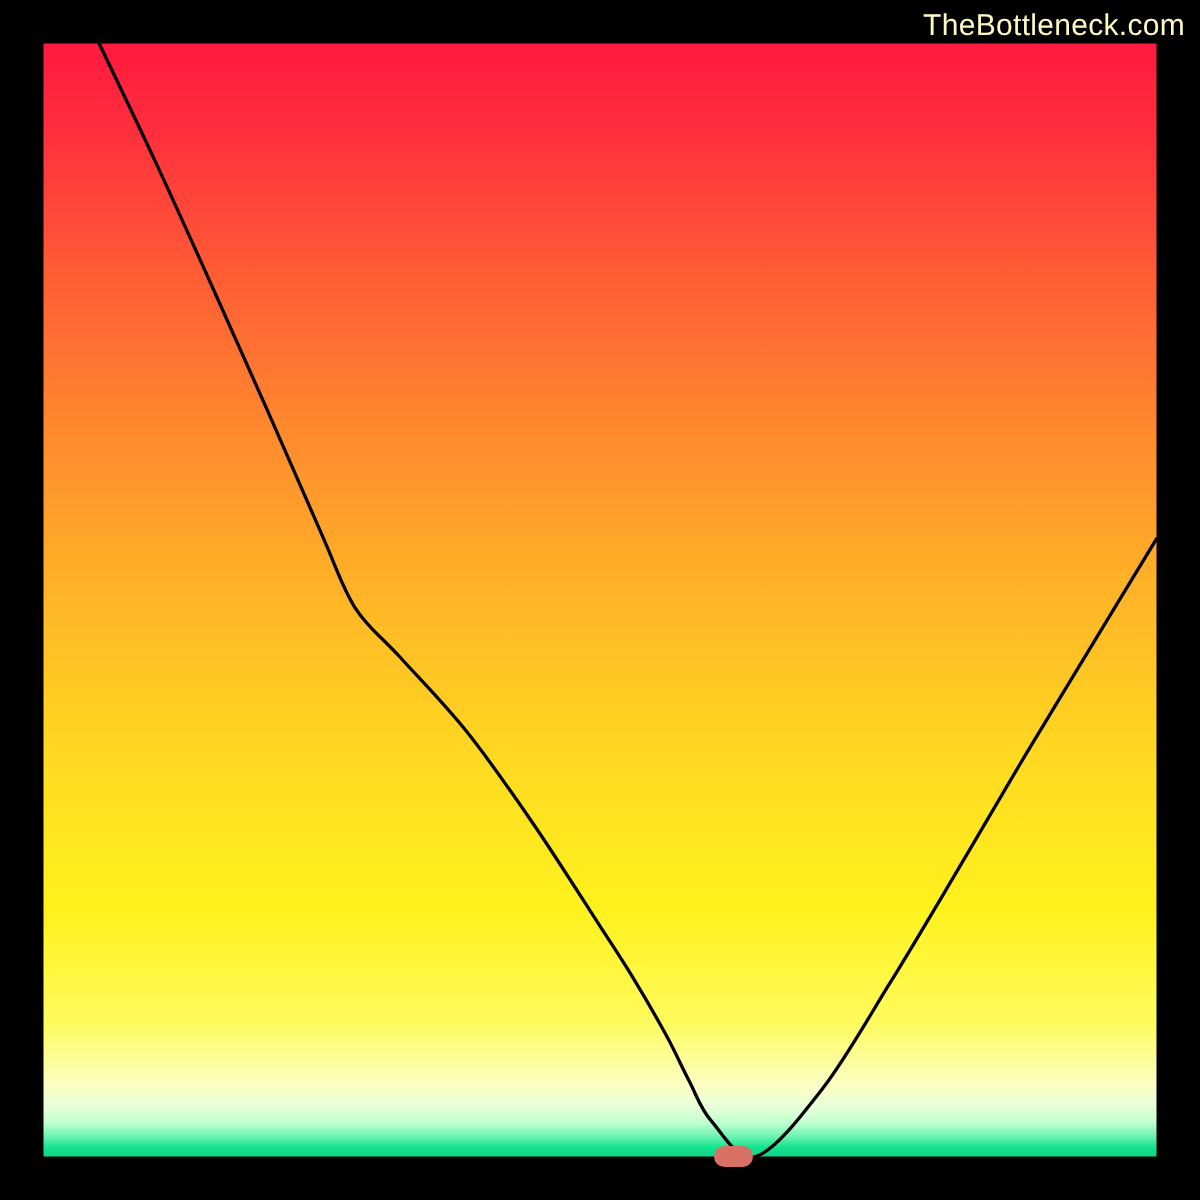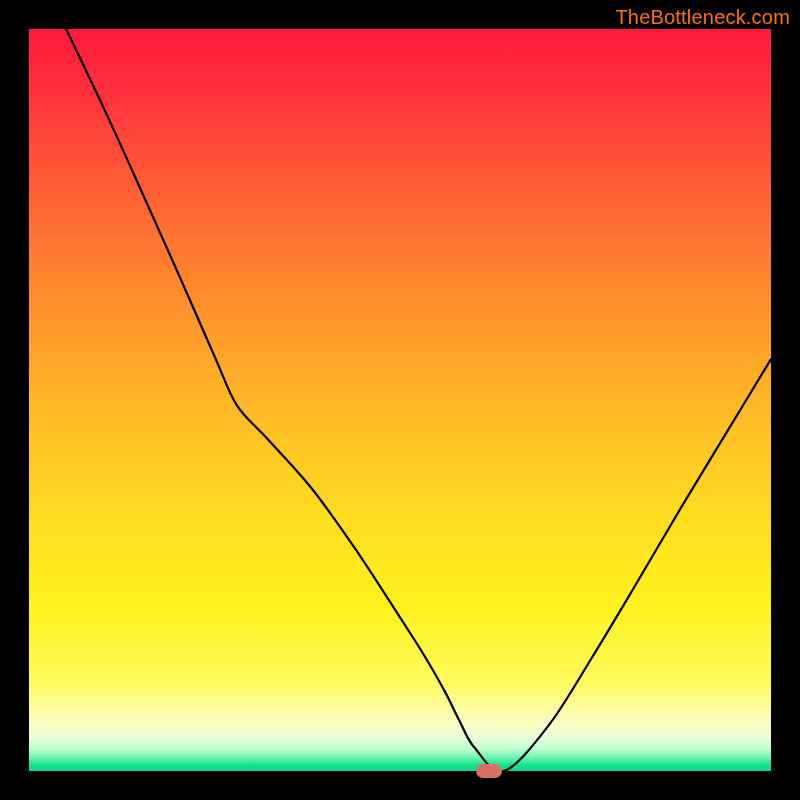--- a/index.html
+++ b/index.html
@@ -31,21 +31,21 @@
       #bfffd0 97%,
       #6bf3b2 98.2%,
       #14e28e 99.2%,
       #0fd588 100%
     );
   }
   .watermark {
     position: absolute;
     top: 6px;
     right: 10px;
-    color: #f97316;
+    color: #fef9c3;
     font-size: 20px;
     font-weight: 500;
     letter-spacing: 0.2px;
     z-index: 10;
     user-select: none;
   }
   svg.curve {
     position: absolute;
     left: 0;
     top: 0;

